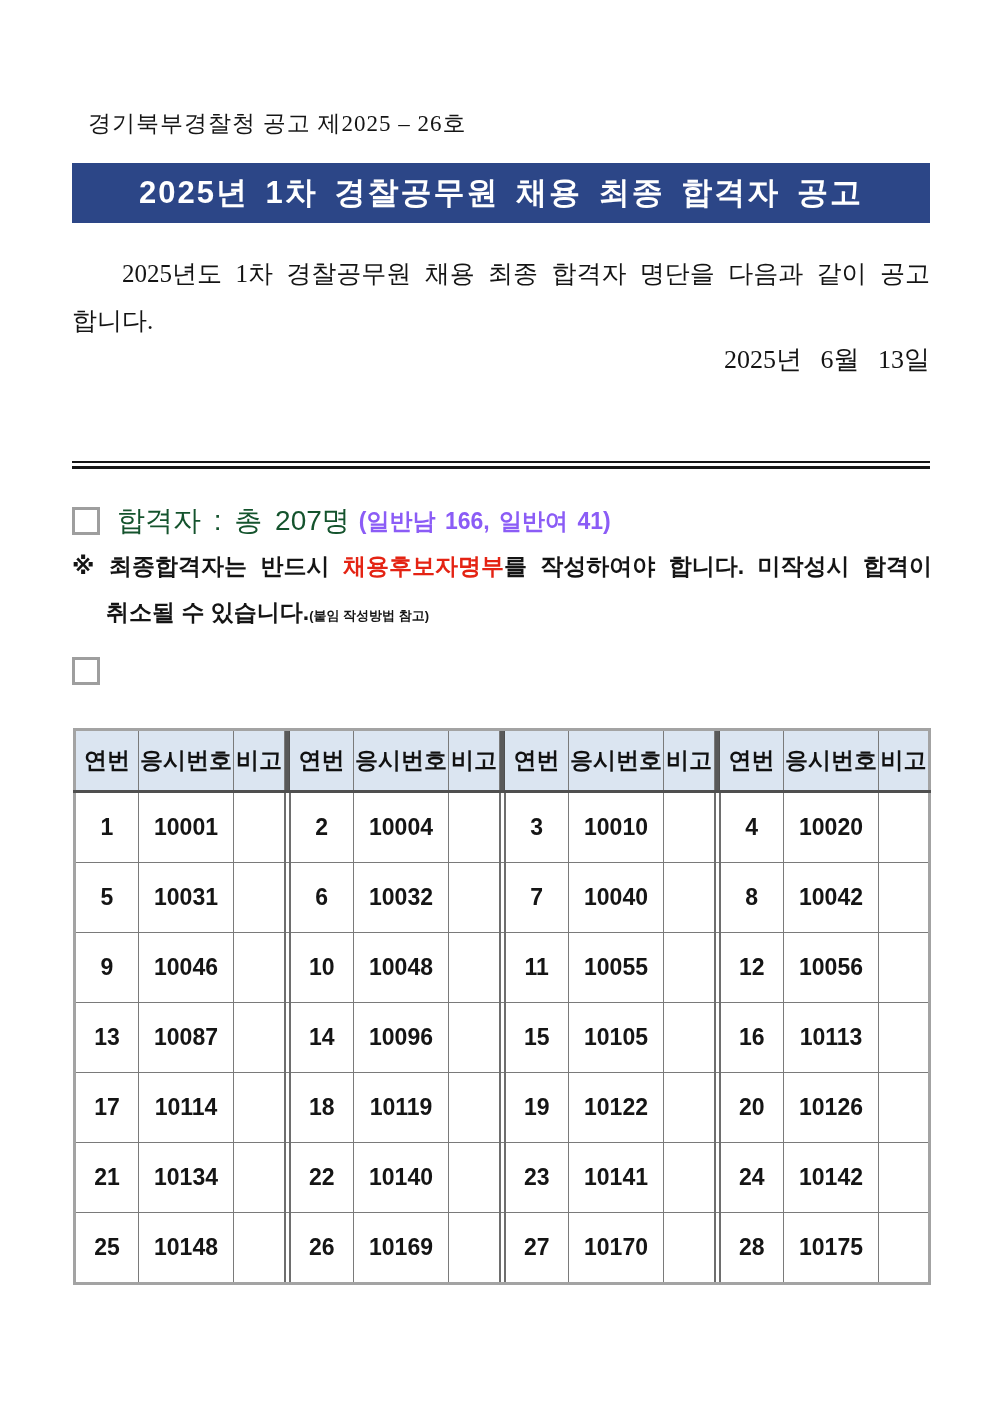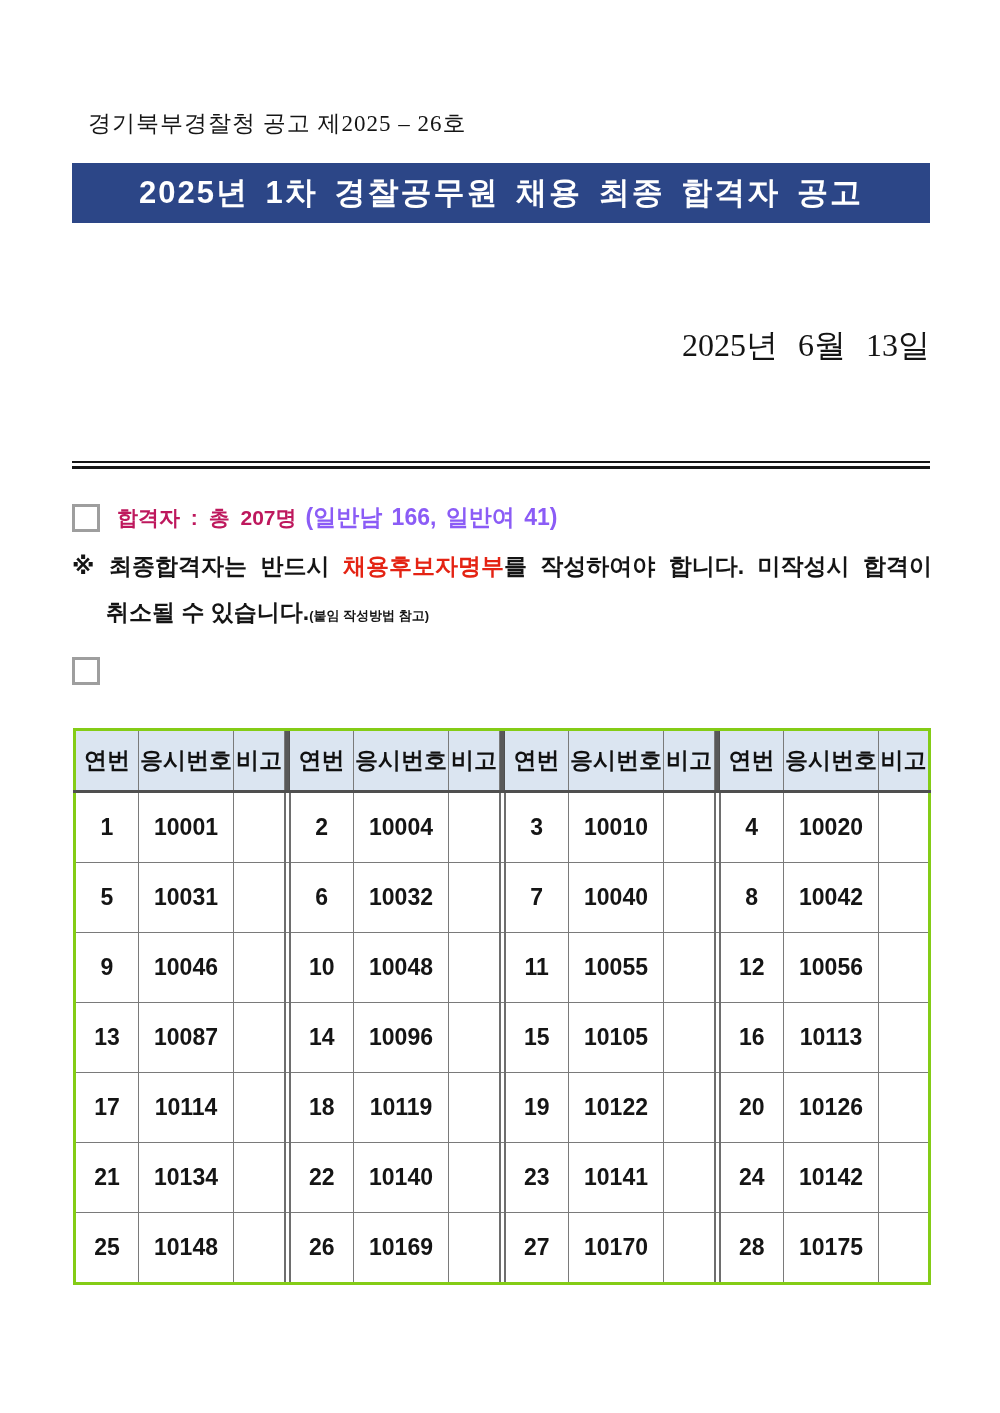--- a/index.html
+++ b/index.html
@@ -11,63 +11,67 @@
 
   .banner{position:absolute;left:72px;top:163px;width:858px;height:60px;background:#2c4687;
     display:flex;align-items:center;justify-content:center;}
   .banner-title{color:#ffffff;font-size:31px;font-weight:700;letter-spacing:2px;word-spacing:6px;}
 
   .body-para{position:absolute;left:72px;top:250px;width:858px;
     font-family:"Liberation Serif","DejaVu Serif",serif;font-size:25px;line-height:47px;color:#141414;}
   .body-line1{text-align:justify;text-align-last:justify;text-indent:50px;}
   .body-line2{text-align:left;}
 
-  .date-line{position:absolute;right:70px;top:324px;
-    font-family:"Liberation Serif","DejaVu Serif",serif;font-size:32px;word-spacing:12px;color:#141414;}
+  .date-line{position:absolute;right:70px;top:342px;
+    font-family:"Liberation Serif","DejaVu Serif",serif;font-size:26px;word-spacing:12px;color:#141414;}
   .signature-line{position:absolute;right:70px;top:390px;
     font-family:"Liberation Serif","DejaVu Serif",serif;font-size:26px;letter-spacing:4px;color:#141414;}
 
   .double-rule{position:absolute;left:72px;top:461px;width:858px;height:3px;
     border-top:2px solid #161616;border-bottom:3px solid #161616;}
 
   .section-heading{position:absolute;left:72px;display:flex;align-items:center;}
   .heading1{top:502px;}
   .heading2{top:657px;}
   .checkbox{width:22px;height:22px;border:3px solid #9e9e9e;background:#fff;margin-right:17px;flex:0 0 auto;}
-  .heading-main{font-size:21px;font-weight:700;word-spacing:5px;color:#be185d;}
+  .heading-main{font-size:28px;font-weight:400;word-spacing:5px;color:#14532d;}
   .heading-sub{font-size:23px;font-weight:700;margin-left:9px;word-spacing:3px;color:#8b5cf6;}
 
   .note{position:absolute;left:72px;top:551px;width:860px;font-size:23px;font-weight:600;
     line-height:31px;color:#141414;}
   .note-line1{position:relative;padding-left:37px;text-align:justify;text-align-last:justify;}
   .note-marker{position:absolute;left:0;top:0;font-weight:600;}
   .note-red{color:#e42313;}
   .note-line2{padding-left:34px;margin-top:15px;}
   .note-small{font-size:13px;font-weight:600;}
 
   .roster-table{position:absolute;left:73px;top:728px;width:856px;border-collapse:collapse;
-    table-layout:fixed;border:3px solid #84cc16;padding-left:35px;}
+    table-layout:fixed;border:3px solid #a3a3a3;padding-left:35px;}
   .roster-table th{background:#dbe5f1;height:59px;font-size:23px;font-weight:700;color:#111;
     border:1px solid #7a7a7a;border-bottom:3px solid #4f4f4f;padding:0;text-align:center;}
   .roster-table td{height:69px;font-size:23px;font-weight:700;color:#151515;text-align:center;
     border:1px solid #7a7a7a;padding:0;background:#fff;}
   .roster-table th.spacer{background:#595959;border-left:1px solid #4f4f4f;border-right:1px solid #4f4f4f;}
   .roster-table td.spacer{background:#fff;border-left:2px solid #6e6e6e;border-right:2px solid #6e6e6e;}
 </style>
 </head>
 <body>
 
 <div class="page">
 
   <div class="doc-number">경기북부경찰청 공고 제2025 – 26호</div>
 
   <div class="banner">
     <span class="banner-title">2025년 1차 경찰공무원 채용 최종 합격자 공고</span>
   </div>
 
+  <div class="body-para">
+    <div class="body-line1">2025년도 1차 경찰공무원 채용 최종 합격자 명단을 다음과 같이 공고</div>
+    <div class="body-line2">합니다.</div>
+  </div>
 
   <div class="date-line">2025년 6월 13일</div>
 
   <div class="double-rule"></div>
 
   <div class="section-heading heading1">
     <span class="checkbox"></span>
     <span class="heading-main">합격자 : 총 207명</span>
     <span class="heading-sub">(일반남 166, 일반여 41)</span>
   </div>

